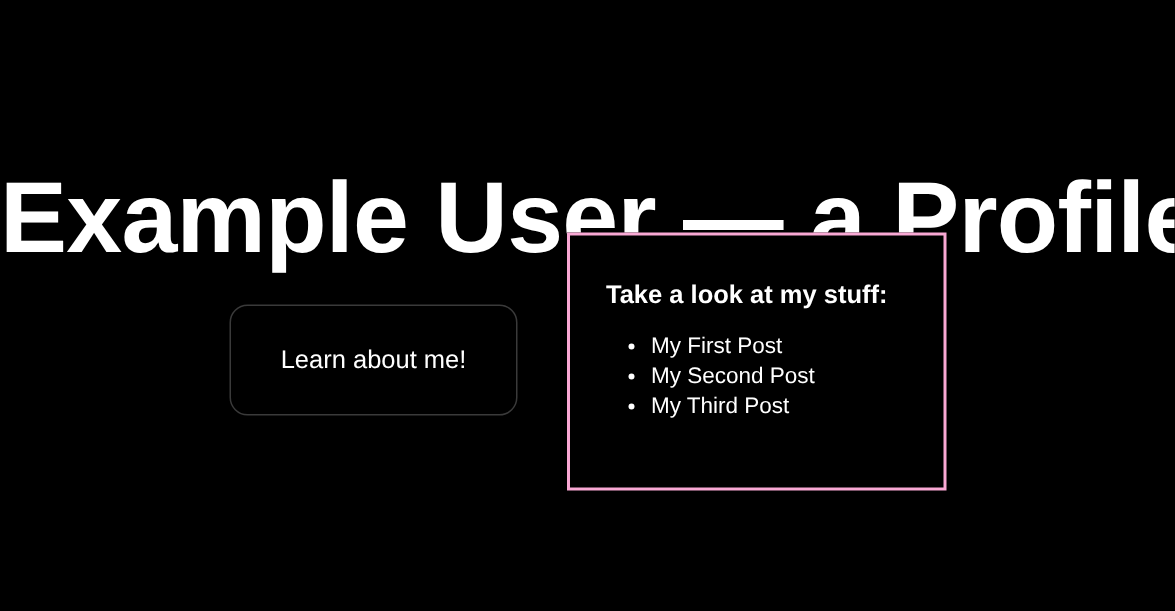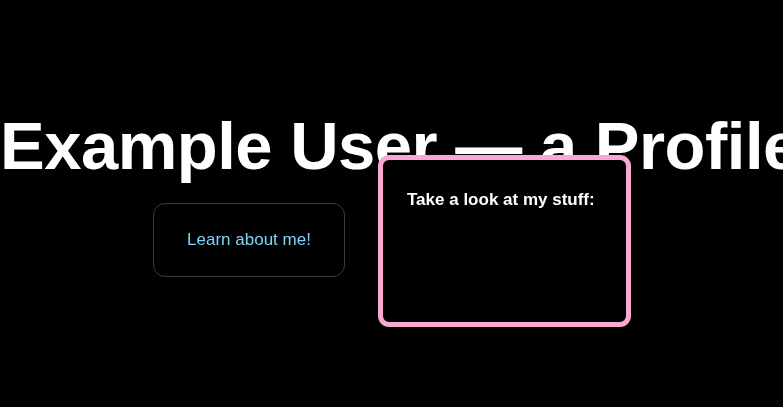--- a/index.html
+++ b/index.html
@@ -44,40 +44,40 @@
   }
   .cta-button {
     position: absolute;
     left: 153px;
     top: 51px;
     width: 192px;
     height: 74px;
     border: 1px solid #3a3a3a;
     border-radius: 12px;
     background: #000000;
-    color: #7dd3fc;
+    color: #ffffff;
     font-family: "Liberation Sans", sans-serif;
     font-size: 17px;
     line-height: 20px;
     font-weight: 400;
     display: flex;
     align-items: center;
     justify-content: center;
     box-sizing: border-box;
     cursor: pointer;
     padding: 0;
   }
   .stuff-card {
     position: absolute;
     left: 378px;
     top: 3px;
     width: 253px;
     height: 172px;
-    border: 5px solid #f9a8d4;
-    border-radius: 11px;
+    border: 2px solid #f9a8d4;
+    border-radius: 0;
     background: #000000;
     box-sizing: border-box;
     padding: 30px 24px 24px 24px;
   }
   .card-heading {
     font-size: 17px;
     line-height: 20px;
     font-weight: 700;
     color: #ffffff;
     margin: 0 0 14px 0;
@@ -106,17 +106,22 @@
 <div class="page">
 
   <h1 class="page-title">Example User — a Profile</h1>
 
   <div class="content-row">
 
     <button class="cta-button">Learn about me!</button>
 
     <div class="stuff-card">
       <div class="card-heading">Take a look at my stuff:</div>
+      <ul class="post-list">
+        <li>My First Post</li>
+        <li>My Second Post</li>
+        <li>My Third Post</li>
+      </ul>
     </div>
 
   </div>
 
 </div>
 
 </body></html>

